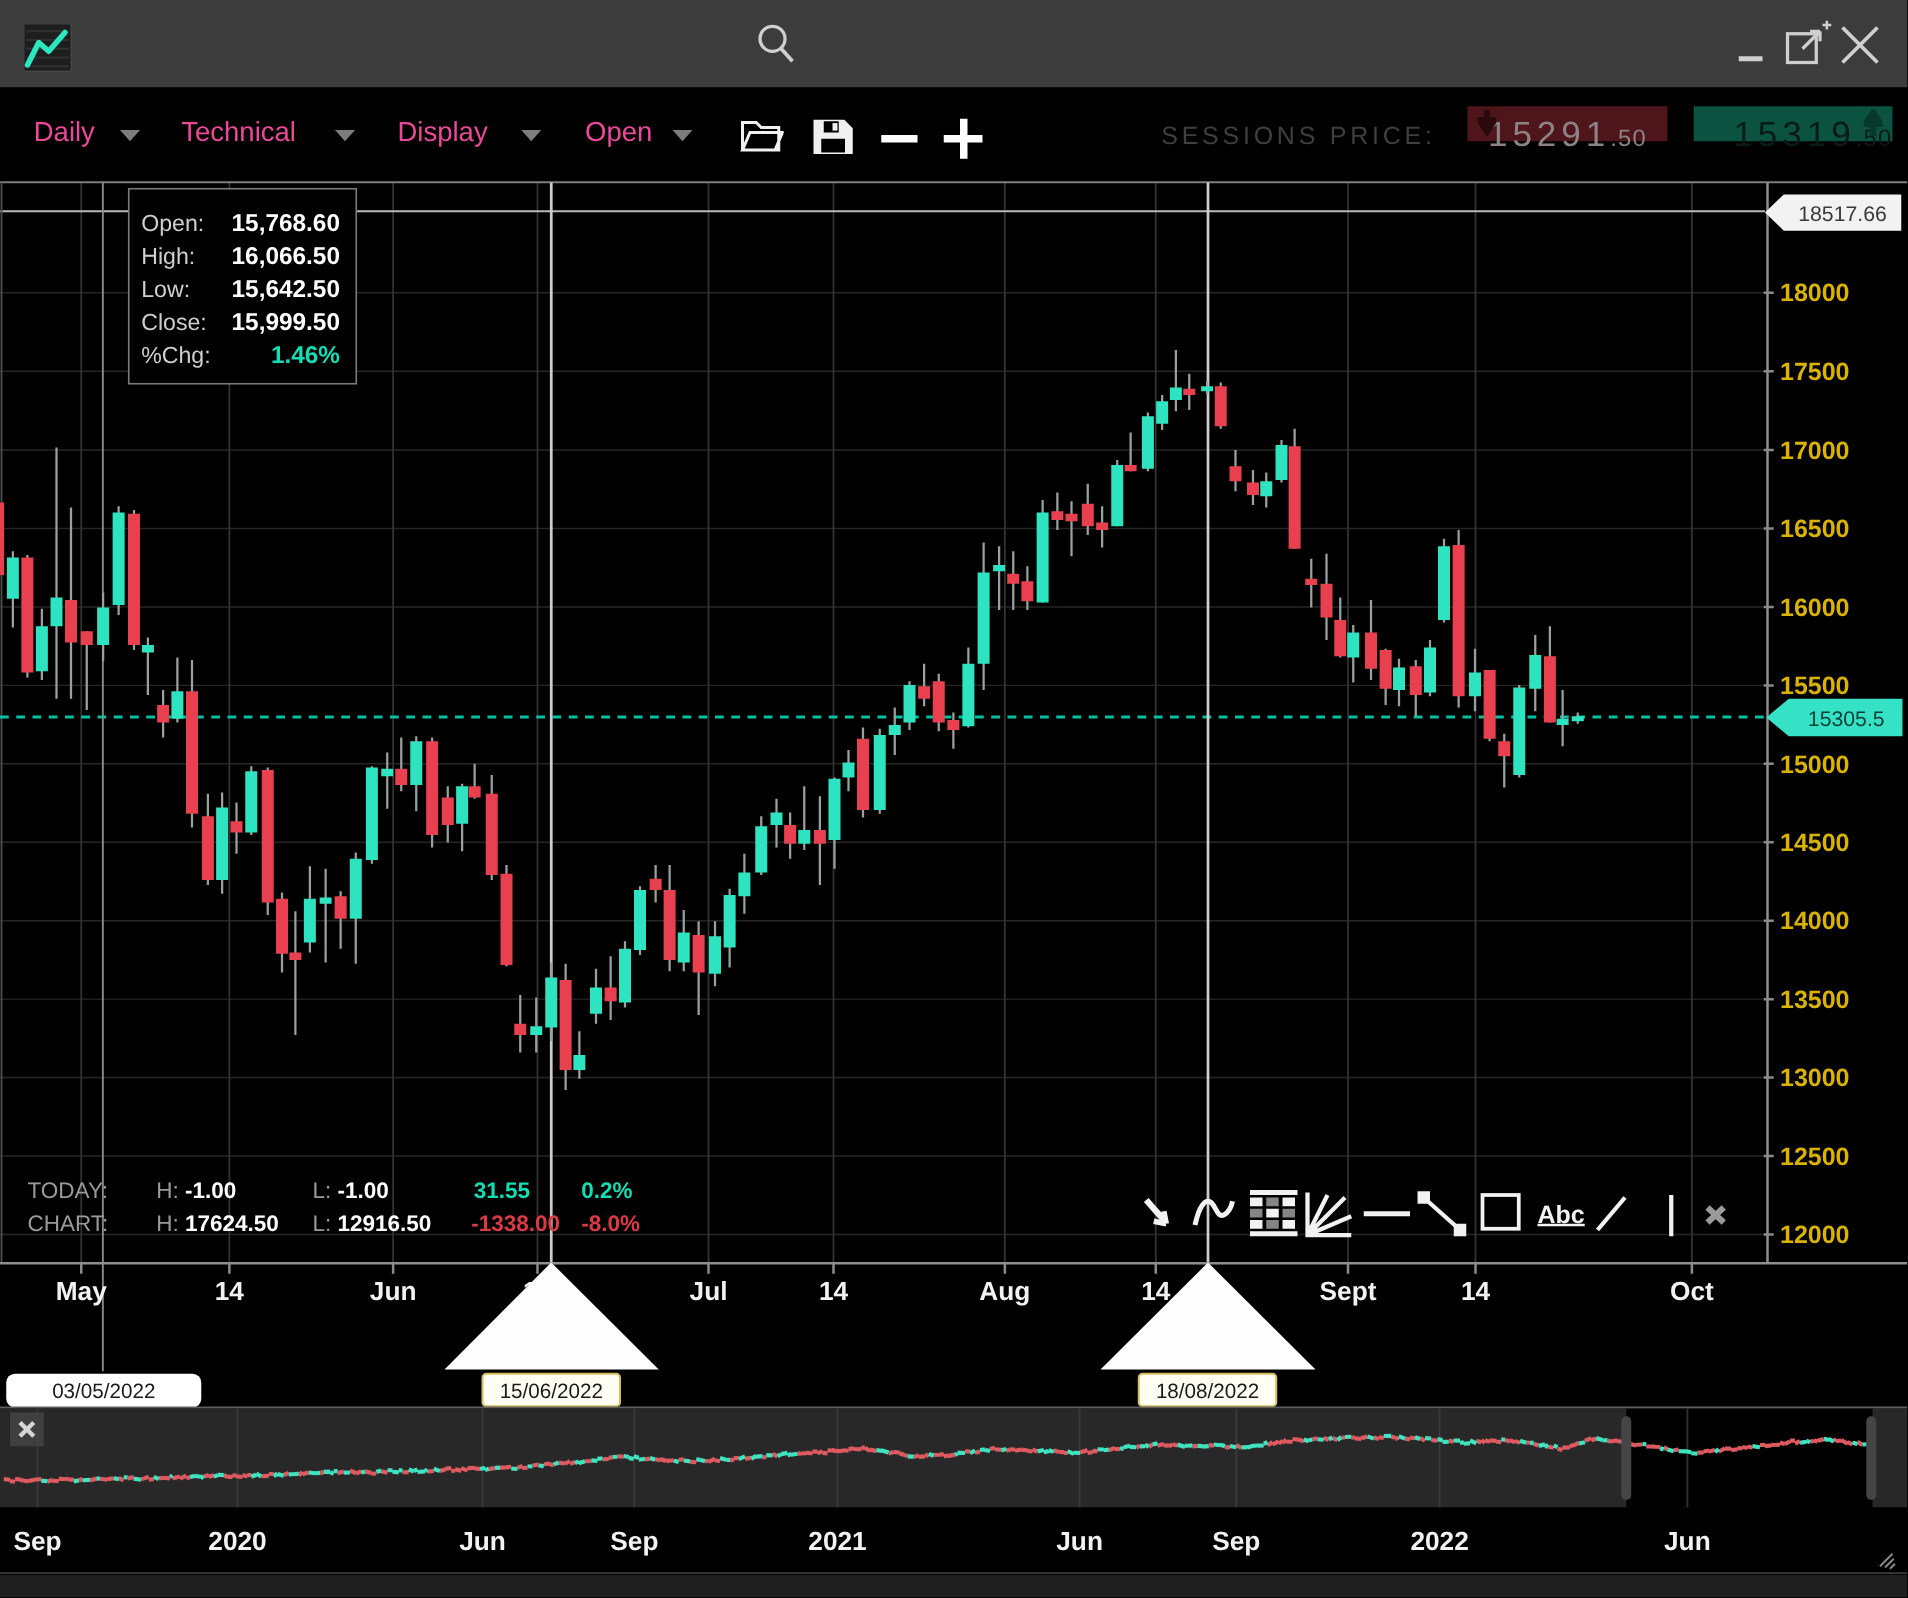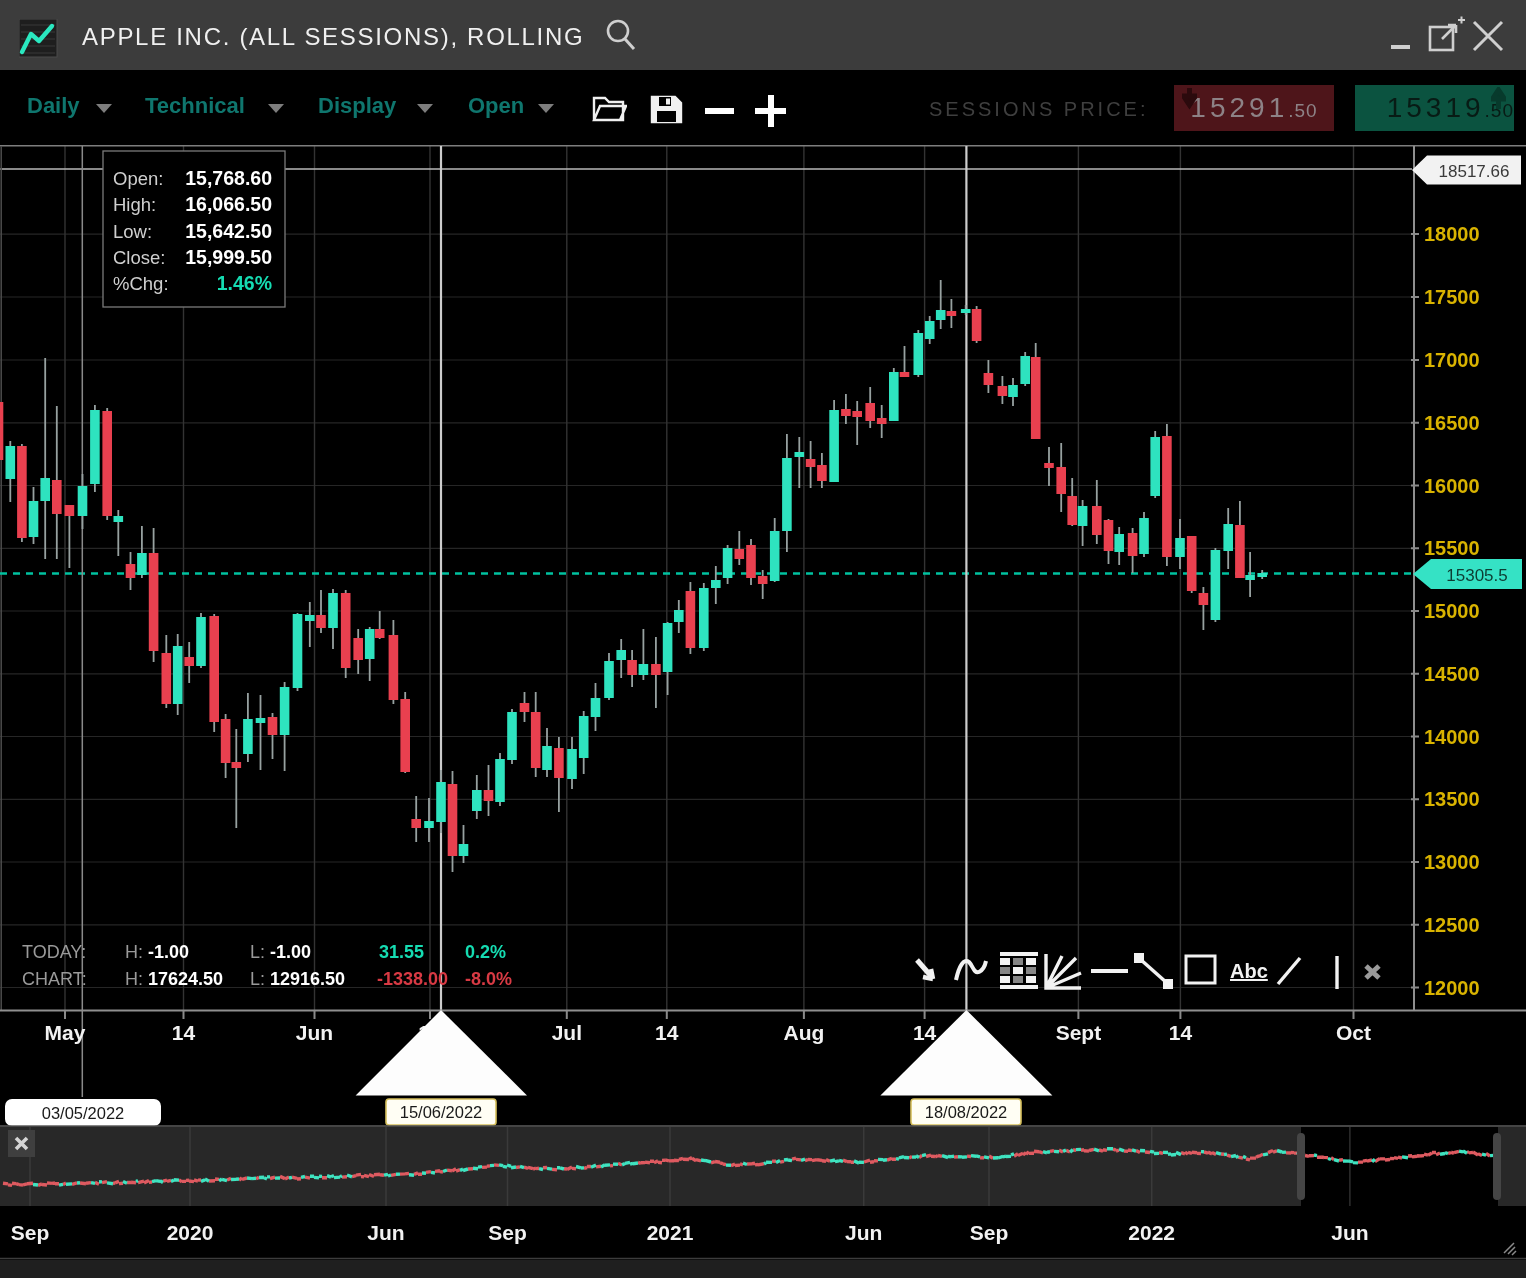--- a/index.html
+++ b/index.html
@@ -1,22 +1,22 @@
 <!DOCTYPE html>
 <html><head><meta charset="utf-8"><style>
 *{margin:0;padding:0;box-sizing:border-box}
 html,body{width:1526px;height:1278px;background:#000;overflow:hidden;font-family:"Liberation Sans",sans-serif}
 #stage{position:relative;width:1526px;height:1278px;background:#000}
 .titlebar{position:absolute;left:0;top:0;width:1526px;height:70px;background:#3c3c3c}
 .wtitle{position:absolute;left:82px;top:23px;font-size:24px;color:#f0f0f0;letter-spacing:1.7px;white-space:nowrap}
 .toolbar{position:absolute;left:0;top:70px;width:1526px;height:75px;background:#000}
-.menu{position:absolute;top:23px;font-size:22px;font-weight:bold;color:#0f766e}
+.menu{position:absolute;top:23px;font-size:22px;font-weight:normal;color:#ec4899}
 .tri{position:absolute;top:34px;width:0;height:0;border-left:8px solid transparent;border-right:8px solid transparent;border-top:9px solid #7d7d7d}
 .curprice{position:absolute;left:929px;top:28px;font-size:20px;color:#3f3f3f;letter-spacing:3px}
-.pbox{position:absolute;top:15px;height:46px;white-space:nowrap}
+.pbox{position:absolute;top:15px;height:28px;white-space:nowrap}
 .pbox.red{left:1174px;width:160px;background:#4e151a;color:#8d8286;text-align:center}
 .pbox.green{left:1355px;width:159px;background:#0b5340;color:#081b15;text-align:right}
 .pbox .big{font-size:28px;line-height:46px;letter-spacing:4px}
 .pbox .small{font-size:19px;letter-spacing:1px}
 .ylab{font:bold 20px "Liberation Sans",sans-serif;fill:#d9b300}
 .xlab{font:bold 21px "Liberation Sans",sans-serif;fill:#f2f2f2;text-anchor:middle}
 .obl{font:18.5px "Liberation Sans",sans-serif;fill:#cfcfcf}
 .obv{font:bold 19.5px "Liberation Sans",sans-serif}
 .irl{font:18px "Liberation Sans",sans-serif;fill:#9a9a9a}
 .irv{font:bold 18px "Liberation Sans",sans-serif;fill:#fff}
@@ -262,21 +262,20 @@
 <rect x="0" y="1260" width="1526" height="18" fill="#1f1f1f"></rect>
 <path d="M1504 1253 l10 -10 m-6 11 l7 -7 m-3 8 l4 -4" stroke="#8a8a8a" stroke-width="1.5"></path>
     </svg>
 
 <div class="titlebar">
  <svg width="40" height="40" style="position:absolute;left:19px;top:19px">
   <rect x="0" y="0" width="38" height="38" fill="#1e1e1e" stroke="#4a4a4a"></rect>
   <path d="M2 6H36 M2 13H36 M2 20H36 M2 27H36 M2 34H36" stroke="#303030" stroke-width="1.6"></path>
   <path d="M3 33 L12 15 L20 22 L33 7" stroke="#2ae8c0" stroke-width="4.4" fill="none" stroke-linecap="round" stroke-linejoin="round"></path>
  </svg>
- <span class="wtitle">APPLE INC. (ALL SESSIONS), ROLLING</span>
  <svg width="40" height="40" style="position:absolute;left:602px;top:16px">
   <circle cx="16" cy="15" r="10" stroke="#cfcfcf" stroke-width="2.6" fill="none"></circle>
   <path d="M23 23 L32 33" stroke="#cfcfcf" stroke-width="3"></path>
  </svg>
  <svg width="140" height="50" style="position:absolute;left:1380px;top:10px">
   <path d="M11 37 H30" stroke="#cfcfcf" stroke-width="4"></path>
   <rect x="50" y="17" width="23" height="23" stroke="#cfcfcf" stroke-width="2.6" fill="none"></rect>
   <path d="M62 29 L76 15 M76 15 l-8 0 m8 0 l0 8" stroke="#cfcfcf" stroke-width="2.6" fill="none"></path>
   <path d="M78 10 h7 m-3.5 -3.5 v7" stroke="#cfcfcf" stroke-width="2"></path>
   <path d="M94 12 L122 40 M122 12 L94 40" stroke="#cfcfcf" stroke-width="3"></path>

